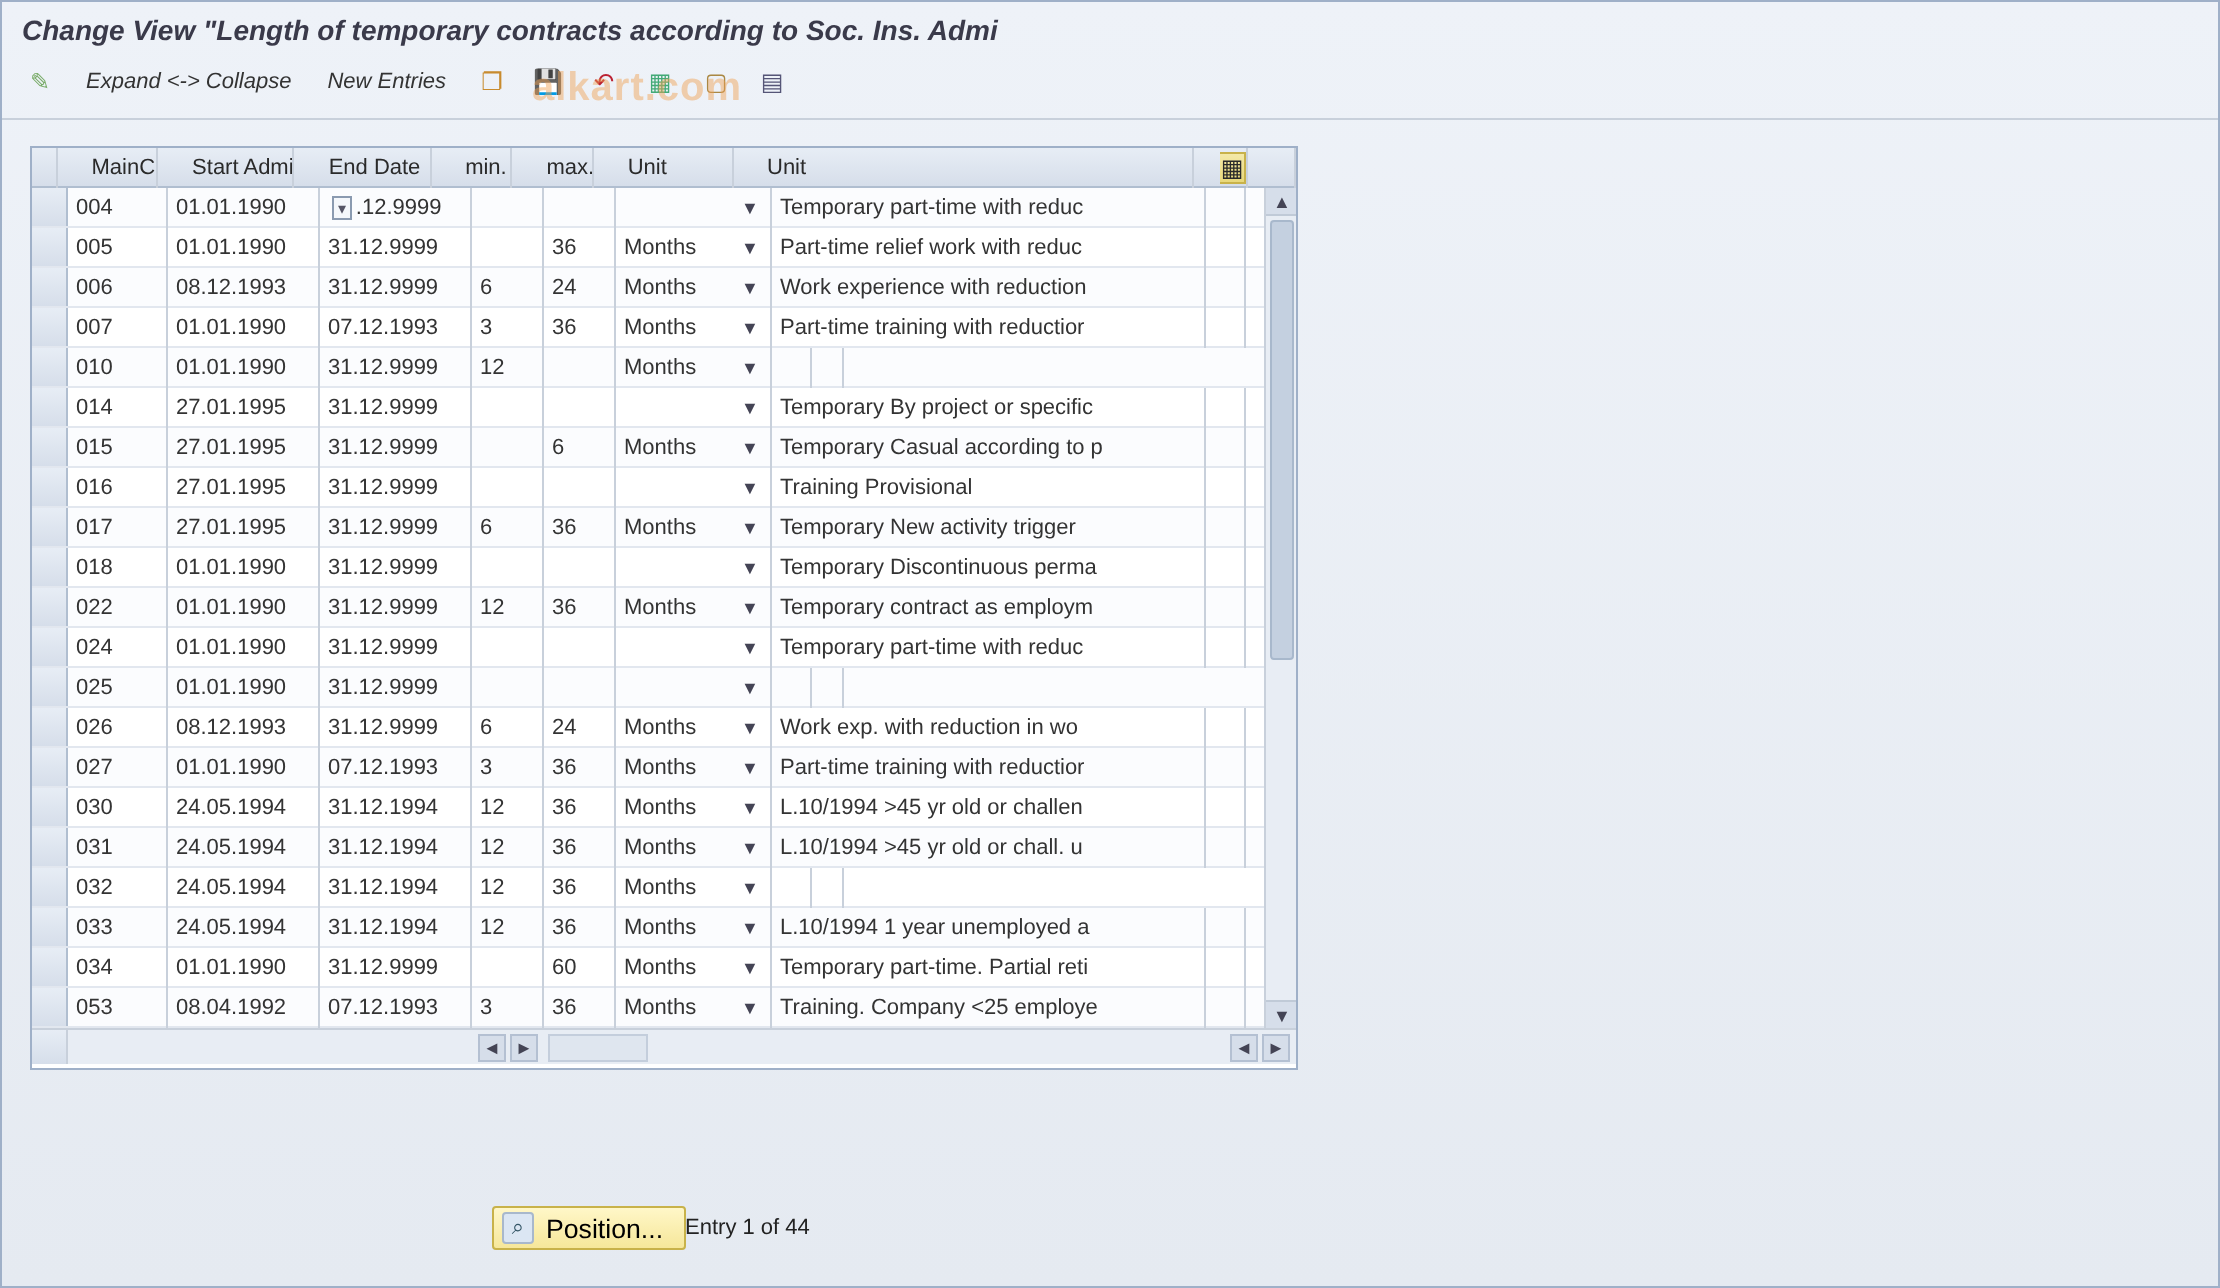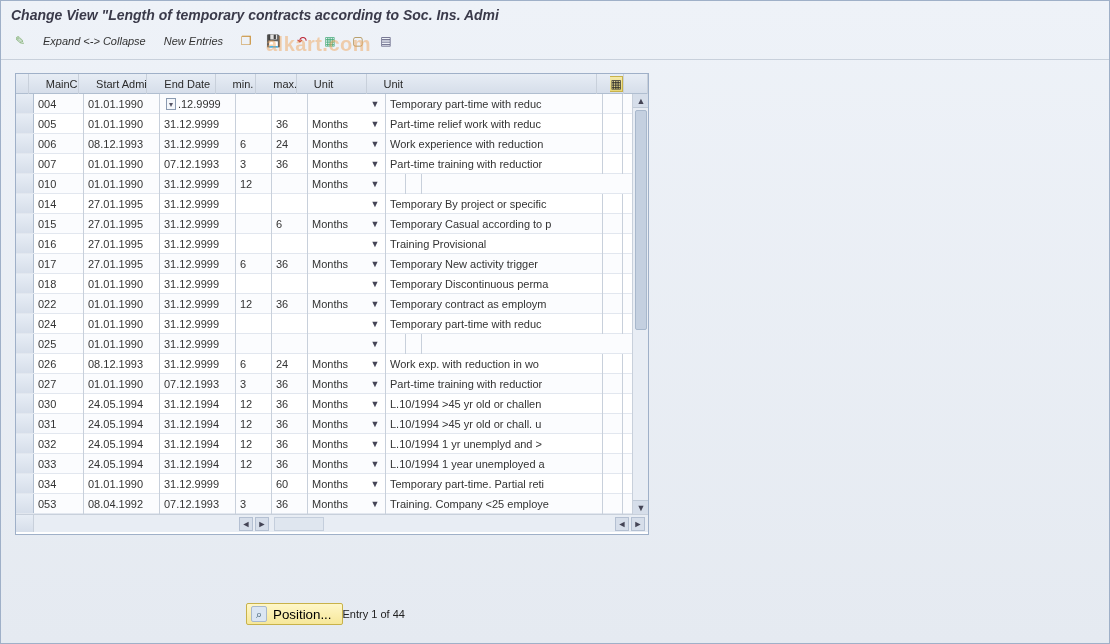--- a/index.html
+++ b/index.html
@@ -741,21 +741,20 @@
           </div>
           <div class="td col-max">
             <input type="text" value="36" style="">
           </div>
           <div class="td col-unit">
             <div class="unit-cell">
               <span>Months</span>
               <span class="dd-arrow">▼</span>
             </div>
           </div>
-          <div class="td col-text">L.10/1994 1 yr unemplyd and &gt;</div>
           <div class="td col-cfg"></div>
           <div class="td col-scr"></div>
         </div>
         <div class="trow">
           <div class="row-sel"></div>
           <div class="td col-ck">
             <input type="text" value="033" style="">
           </div>
           <div class="td col-sd">
             <input type="text" value="24.05.1994" style="">

